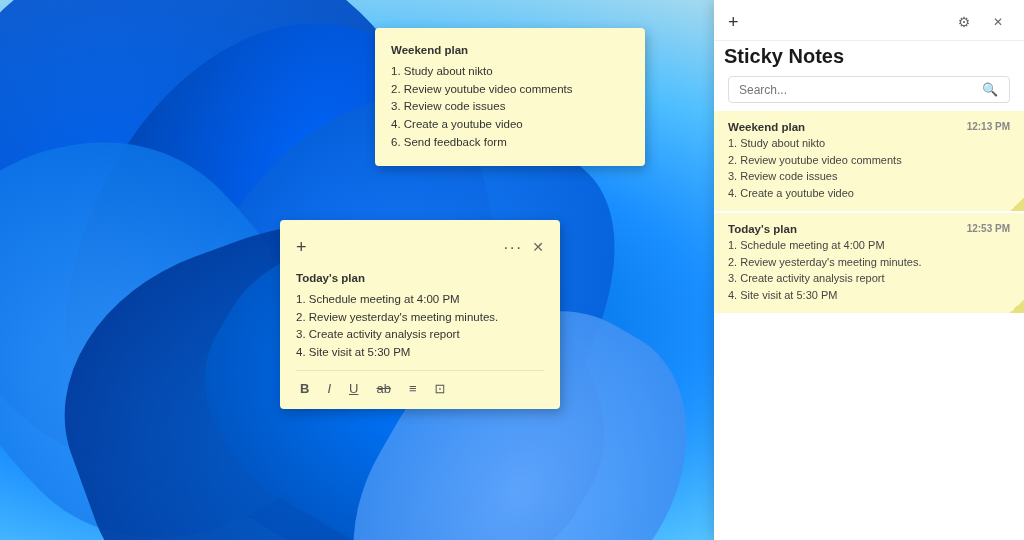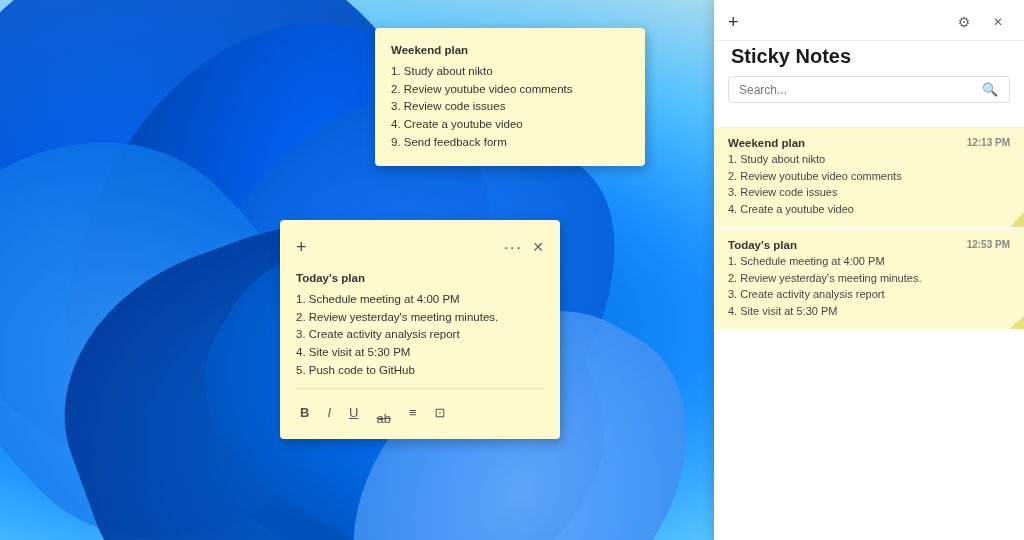--- a/index.html
+++ b/index.html
@@ -175,25 +175,25 @@
       font-size: 18px;
       color: #333;
       cursor: pointer;
       font-weight: 300;
     }
 
     .panel-title {
       font-size: 20px;
       font-weight: 700;
       color: #1a1a1a;
-      padding: 4px 17px 8px;
+      padding: 4px 10px 8px;
     }
 
     .panel-search {
-      margin: 0 14px 24px;
+      margin: 0 14px 8px;
       display: flex;
       align-items: center;
       border: 1px solid #ddd;
       border-radius: 4px;
       padding: 5px 10px;
       gap: 6px;
     }
 
     .panel-search input {
       border: none;
@@ -291,47 +291,46 @@
   <div class="petal petal7"></div>
 </div>
 
 <div class="sticky-note sticky-top">
   <div class="note-title">Weekend plan</div>
   <div>
     <div>1. Study about nikto</div>
     <div>2. Review youtube video comments</div>
     <div>3. Review code issues</div>
     <div>4. Create a youtube video</div>
-    <div>9. Send feedback form</div>
+    <div>6. Send feedback form</div>
   </div>
 </div>
 
 <div class="sticky-note sticky-mid">
   <div class="sticky-mid-header">
     <div class="header-left">
       <span style="font-size:18px;font-weight:300;color:#444;">+</span>
     </div>
     <div style="display:flex;gap:10px;align-items:center;">
       <span class="dots-menu">···</span>
       <span style="font-size:14px;color:#666;">✕</span>
     </div>
   </div>
   <div class="sticky-mid-content">
     <div style="font-weight:600;margin-bottom:3px;">Today's plan</div>
     <div>1. Schedule meeting at 4:00 PM</div>
     <div>2. Review yesterday's meeting minutes.</div>
     <div>3. Create activity analysis report</div>
     <div>4. Site visit at 5:30 PM</div>
-    <div>5. Push code to GitHub</div>
   </div>
   <div class="sticky-mid-toolbar">
     <span class="toolbar-btn" style="font-weight:700;">B</span>
     <span class="toolbar-btn" style="font-style:italic;">I</span>
     <span class="toolbar-btn" style="text-decoration:underline;">U</span>
-    <span class="toolbar-btn" style="text-decoration:line-through;margin-top:12px;">ab</span>
+    <span class="toolbar-btn" style="text-decoration:line-through;">ab</span>
     <span class="toolbar-btn">≡</span>
     <span class="toolbar-btn">⊡</span>
   </div>
 </div>
 
 <div class="sticky-panel">
   <div class="panel-header">
     <span class="panel-add-btn">+</span>
     <div class="header-icons">
       <span class="icon-btn">⚙</span>

